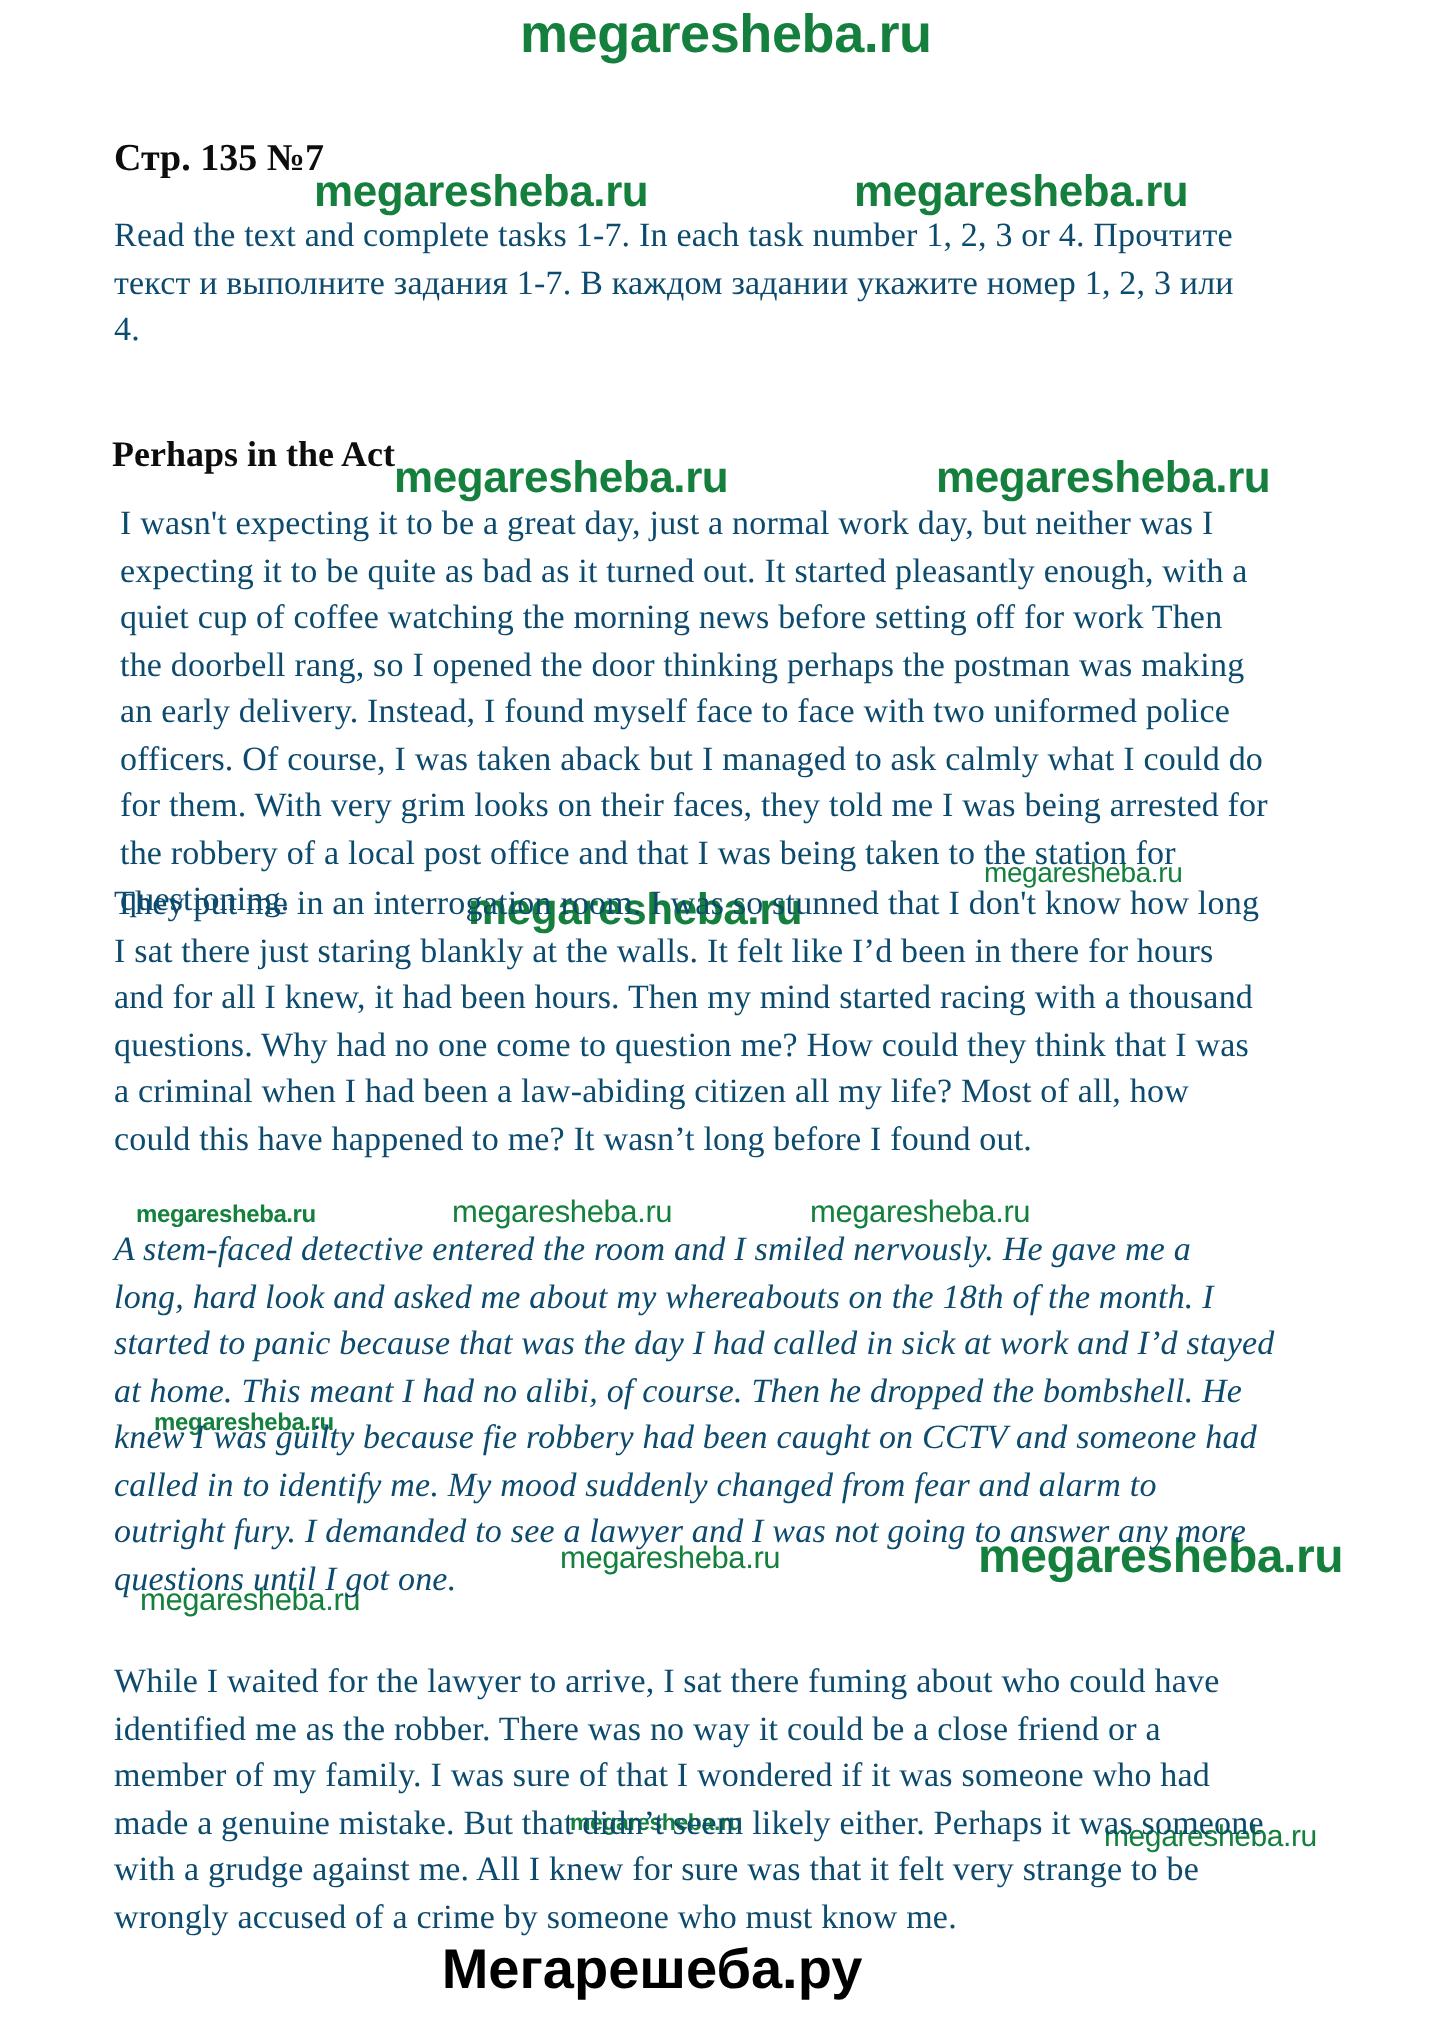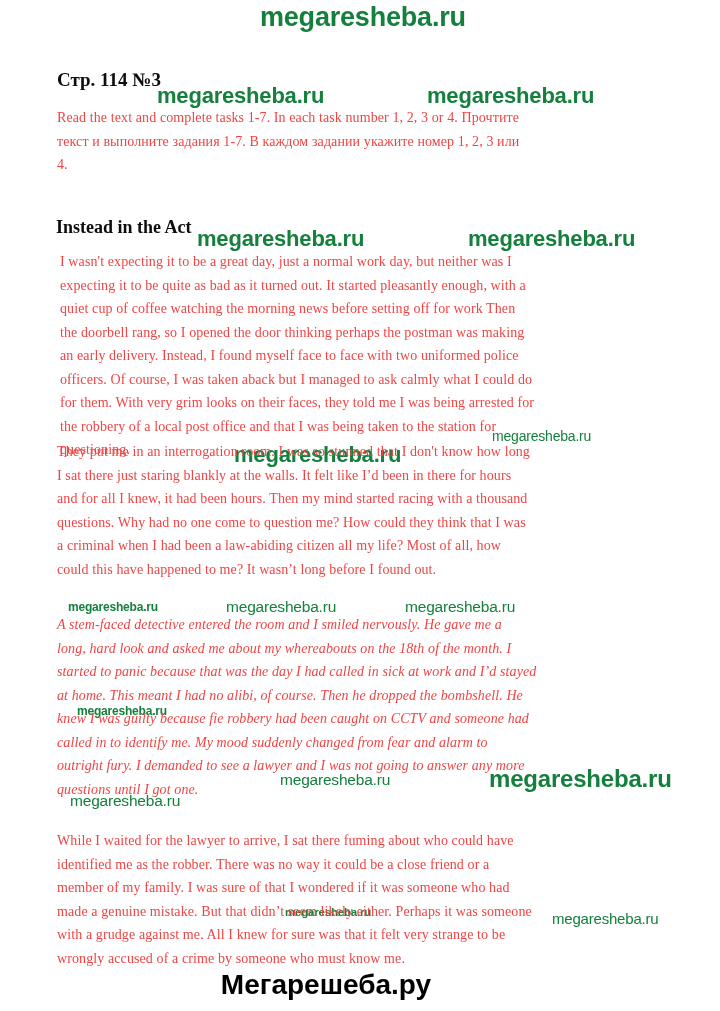--- a/index.html
+++ b/index.html
@@ -7,24 +7,24 @@
     position:relative;
     width:720px;height:1011px;
     background:#ffffff;
     overflow:hidden;
     font-family:"Liberation Serif", serif;
     color:#111111;
   }
   
   .textblock{
     position:absolute;
-    font-size:14px;
+    font-size:17px;
     line-height:23.5px;
     white-space:pre;
-    color:#ef4444;
+    color:#0c4a6e;
     letter-spacing:0.1px;
   }
   .page-ref{
     position:absolute;
     font-weight:bold;
     font-size:19px;
     color:#0d0d0d;
     white-space:pre;
   }
   .story-title{
@@ -94,27 +94,27 @@
   <div class="wm b row3-1">megaresheba.ru</div>
   <div class="wm row3-2">megaresheba.ru</div>
   <div class="wm row3-3">megaresheba.ru</div>
   <div class="wm b p3-left">megaresheba.ru</div>
   <div class="wm p3-mid">megaresheba.ru</div>
   <div class="wm b p3-big">megaresheba.ru</div>
   <div class="wm p3-low">megaresheba.ru</div>
   <div class="wm b p4-ctr">megaresheba.ru</div>
   <div class="wm p4-right">megaresheba.ru</div>
 
-  <div class="page-ref">Стр. 114 №3</div>
+  <div class="page-ref">Стр. 135 №7</div>
 
   <div class="textblock instructions">Read the text and complete tasks 1-7. In each task number 1, 2, 3 or 4. Прочтите
 текст и выполните задания 1-7. В каждом задании укажите номер 1, 2, 3 или
 4.</div>
 
-  <div class="story-title">Instead in the Act</div>
+  <div class="story-title">Perhaps in the Act</div>
 
   <div class="textblock para1">I wasn't expecting it to be a great day, just a normal work day, but neither was I
 expecting it to be quite as bad as it turned out. It started pleasantly enough, with a
 quiet cup of coffee watching the morning news before setting off for work Then
 the doorbell rang, so I opened the door thinking perhaps the postman was making
 an early delivery. Instead, I found myself face to face with two uniformed police
 officers. Of course, I was taken aback but I managed to ask calmly what I could do
 for them. With very grim looks on their faces, they told me I was being arrested for
 the robbery of a local post office and that I was being taken to the station for
 questioning.</div>

